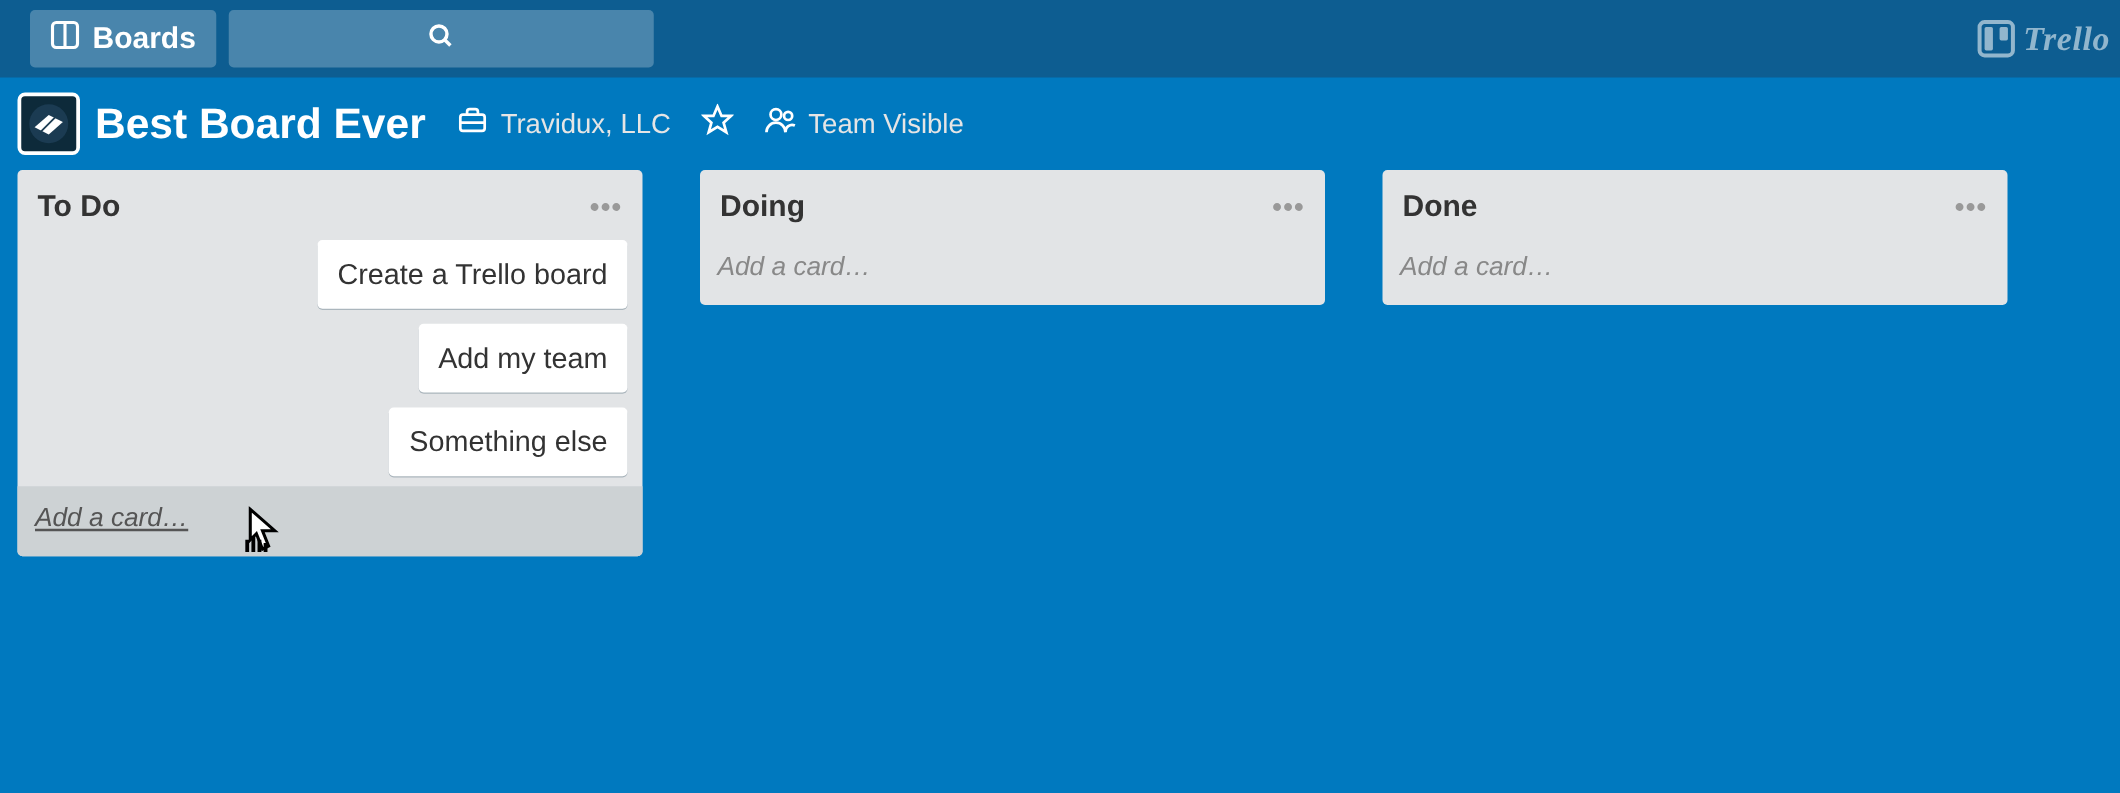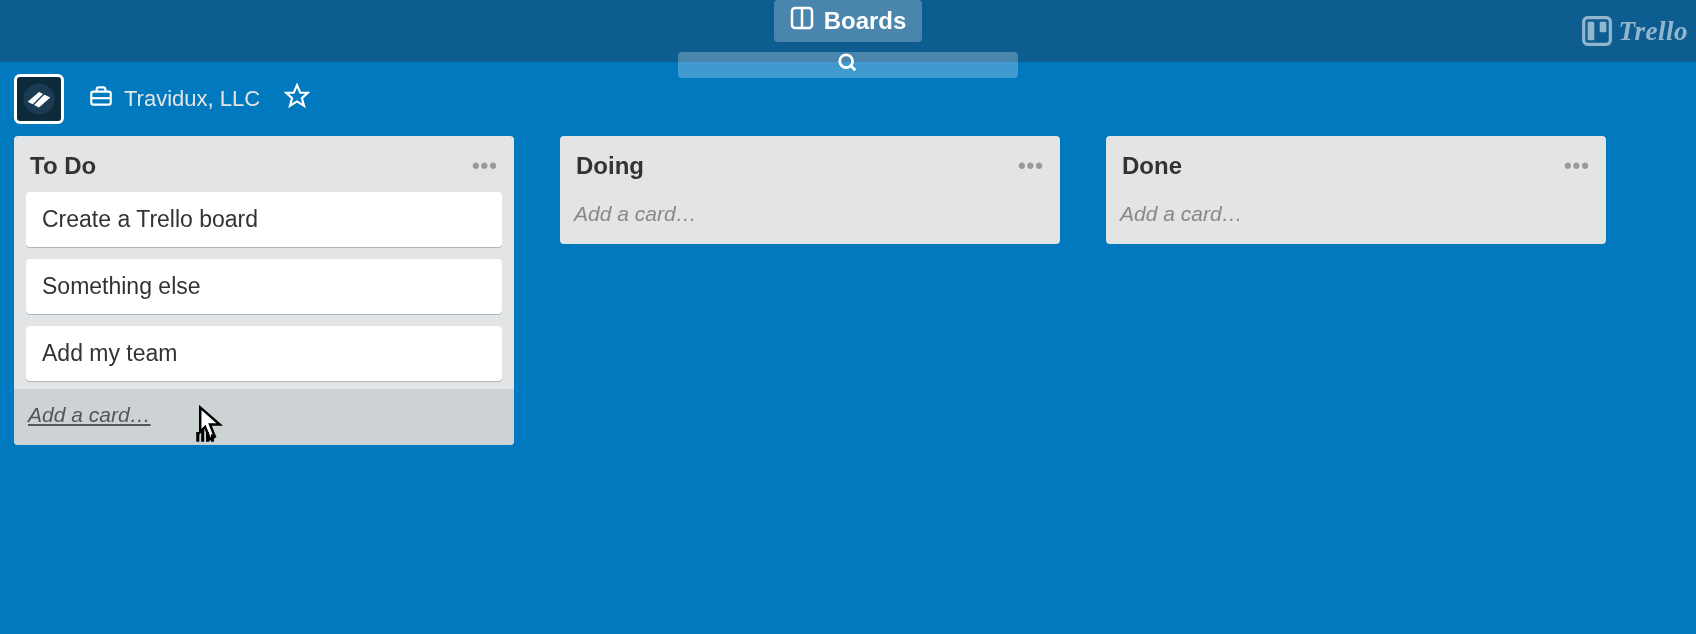--- a/index.html
+++ b/index.html
@@ -17,21 +17,20 @@
 
   
   .topbar {
     height: 62px;
     background: #0d5d91;
     display: flex;
     align-items: center;
     padding: 0 24px;
     gap: 10px;
     position: relative;
-    flex-direction: column;
   }
   .boards-btn {
     display: flex;
     align-items: center;
     gap: 10px;
     background: rgba(255,255,255,0.25);
     color: #fff;
     font-weight: 700;
     font-size: 24px;
     padding: 6px 16px;
@@ -131,20 +130,21 @@
     color: #999;
     font-size: 22px;
     letter-spacing: 1px;
     font-weight: 700;
   }
   .cards {
     display: flex;
     flex-direction: column;
     gap: 12px;
     padding: 4px 12px 8px 12px;
+    align-items: flex-end;
   }
   .card {
     background: #fff;
     border-radius: 4px;
     padding: 14px 16px;
     font-size: 23px;
     color: #333;
     box-shadow: 0 1px 0 rgba(9,45,66,.25);
   }
   .add-card {
@@ -202,53 +202,65 @@
 </div>
 
 <div class="board-header">
   <div class="board-icon">
     <svg viewBox="0 0 24 24">
       <circle cx="12" cy="12" r="11" fill="#1b3b52"></circle>
       <path d="M4 14 L12 7 L20 11 L12 18 Z" fill="#fff"></path>
       <line x1="6" y1="18" x2="18" y2="6" stroke="#1b3b52" stroke-width="1"></line>
     </svg>
   </div>
+  <div class="board-title">Best Board Ever</div>
 
   <div class="hdr-item">
     <span>
       <svg viewBox="0 0 24 24" fill="none" stroke="#fff" stroke-width="2">
         <rect x="3" y="8" width="18" height="12" rx="2"></rect>
         <path d="M8 8 V6 a2 2 0 0 1 2-2 h4 a2 2 0 0 1 2 2 v2"></path>
         <line x1="3" y1="14" x2="21" y2="14"></line>
       </svg>
     </span>
     <span>Travidux, LLC</span>
   </div>
 
   <div class="hdr-item">
     <span>
       <svg viewBox="0 0 24 24" fill="none" stroke="#fff" stroke-width="2">
         <polygon points="12,2 15,9 22,9 16.5,14 18.5,21 12,17 5.5,21 7.5,14 2,9 9,9"></polygon>
       </svg>
     </span>
   </div>
 
+  <div class="hdr-item">
+    <span>
+      <svg viewBox="0 0 24 24" fill="none" stroke="#fff" stroke-width="2">
+        <circle cx="9" cy="8" r="4"></circle>
+        <path d="M2 21 a7 7 0 0 1 14 0"></path>
+        <circle cx="18" cy="9" r="3"></circle>
+        <path d="M16 21 a5 5 0 0 1 7-5"></path>
+      </svg>
+    </span>
+    <span>Team Visible</span>
+  </div>
 </div>
 
 <div class="board-canvas">
 
   <div class="list">
     <div class="list-header">
       <div class="list-title">To Do</div>
       <div class="list-menu">•••</div>
     </div>
     <div class="cards">
       <div class="card">Create a Trello board</div>
+      <div class="card">Add my team</div>
       <div class="card">Something else</div>
-      <div class="card">Add my team</div>
     </div>
     <div class="add-card hover">
       <span>Add a card…</span>
       <svg class="cursor" viewBox="0 0 32 36">
         <path d="M8 2 L8 22 L12 18 L16 28 L20 26 L16 16 L24 16 Z" fill="#fff" stroke="#000" stroke-width="2"></path>
         <path d="M6 30 L6 22 M10 30 L10 20 M14 30 L14 22 M18 30 L18 24" stroke="#000" stroke-width="2.5" fill="none"></path>
       </svg>
     </div>
   </div>
 

